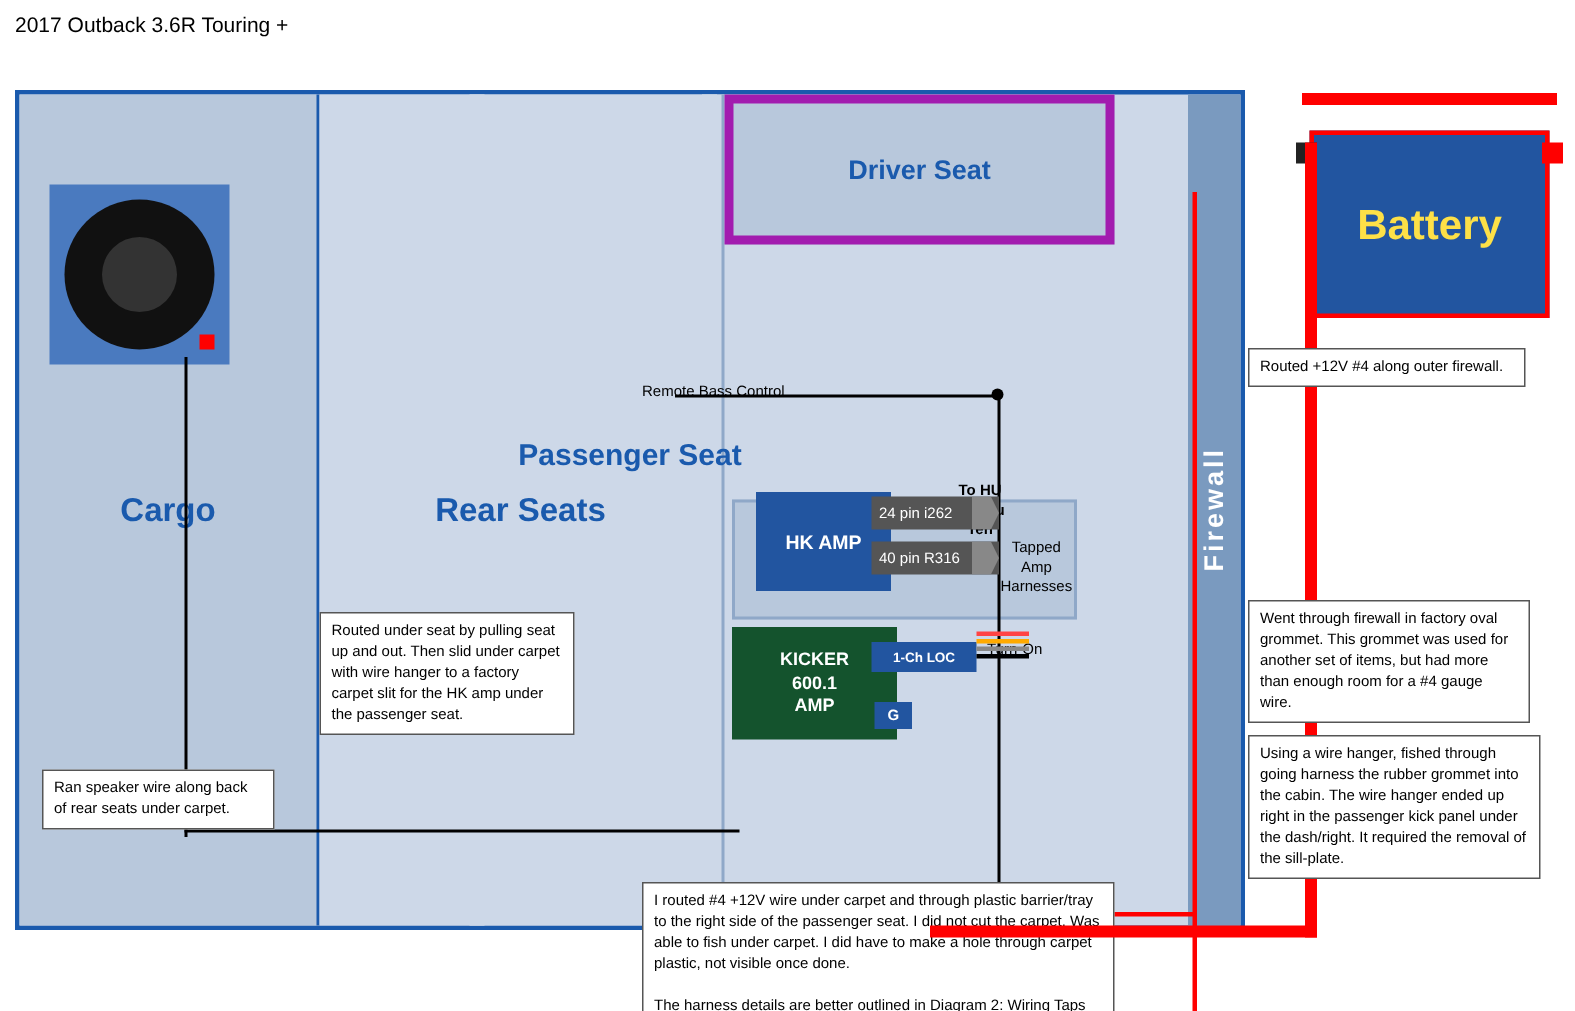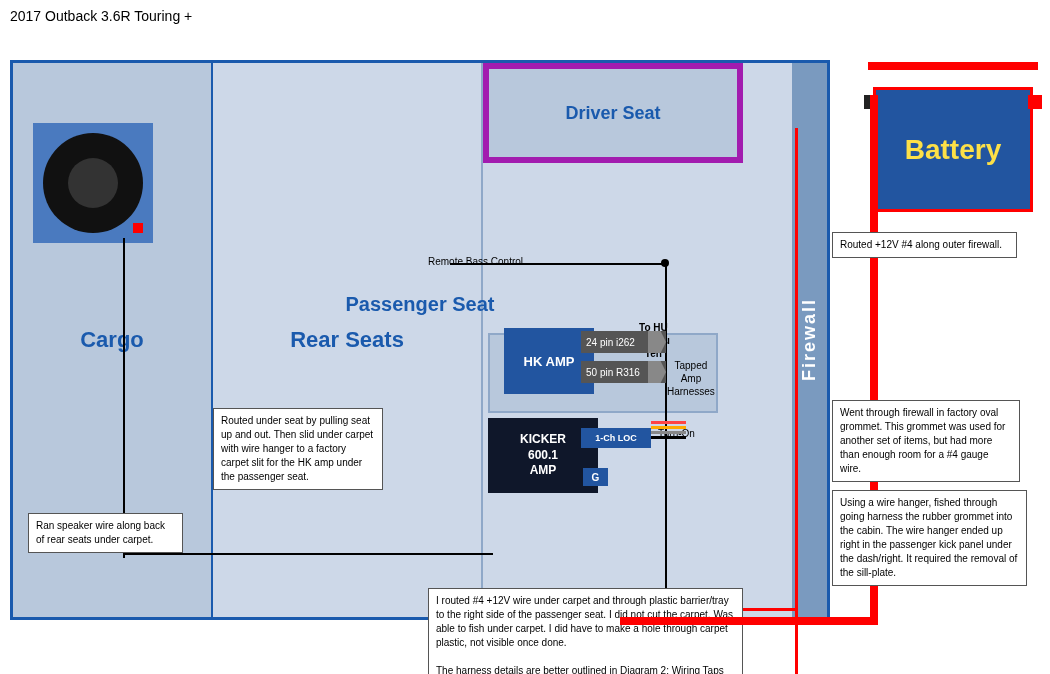--- a/index.html
+++ b/index.html
@@ -219,21 +219,21 @@
       text-align: center;
     }
 
     
     #kicker-amp {
       position: absolute;
       top: 355px;
       left: 475px;
       width: 110px;
       height: 75px;
-      background: #0f172a;
+      background: #14532d;
       display: flex;
       align-items: center;
       justify-content: center;
     }
 
     #kicker-amp-label {
       color: white;
       font-weight: bold;
       font-size: 12px;
       text-align: center;
@@ -616,21 +616,21 @@
   <div id="hk-amp">
     <span id="hk-amp-label">HK AMP</span>
   </div>
 
   <div id="pin-24">
     <span id="pin-24-label">24 pin i262</span>
     <div id="connector-24"></div>
   </div>
 
   <div id="pin-30">
-    <span id="pin-30-label">50 pin R316</span>
+    <span id="pin-30-label">40 pin R316</span>
     <div id="connector-30"></div>
   </div>
 
   <div id="kicker-amp">
     <span id="kicker-amp-label">KICKER<br>600.1<br>AMP</span>
   </div>
 
   <div id="loc-box">
     <span id="loc-label">1-Ch LOC</span>
   </div>

